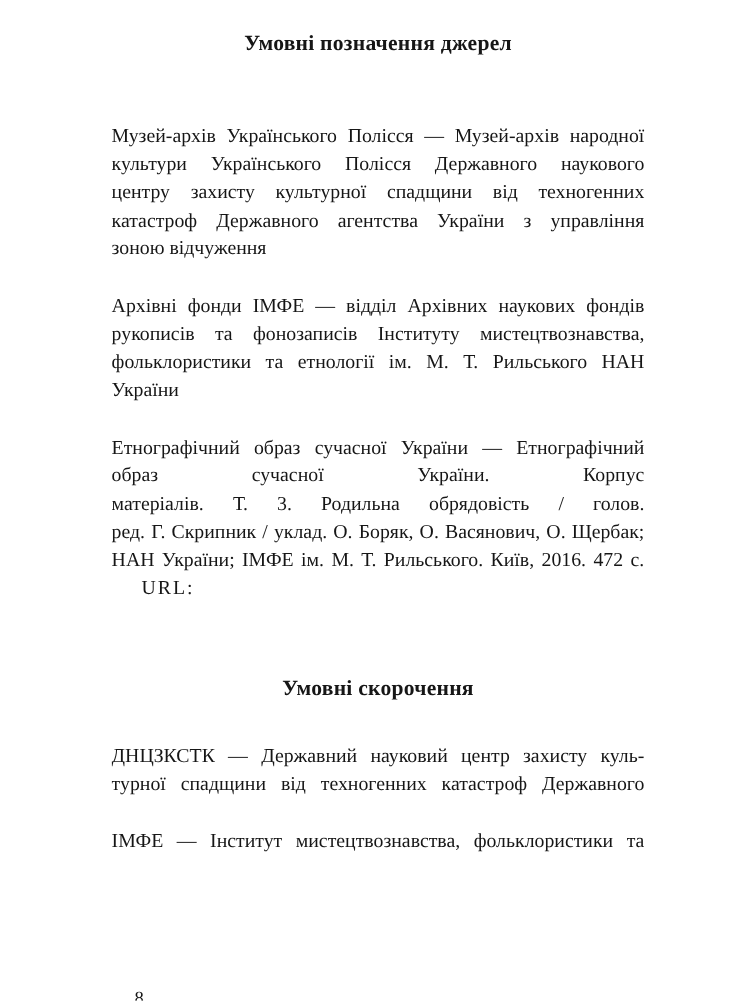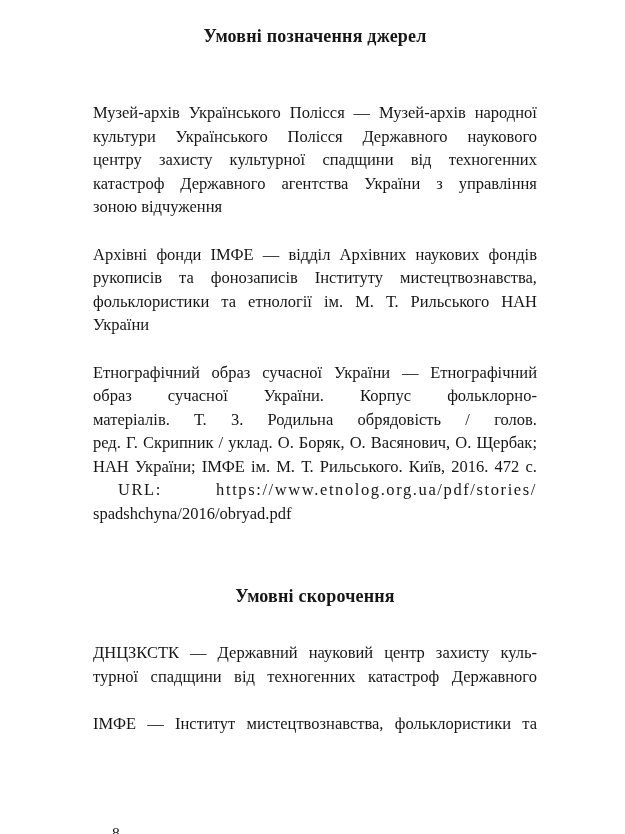--- a/index.html
+++ b/index.html
@@ -11,24 +11,24 @@
     position: relative;
     width: 625px;
     height: 834px;
     background: #ffffff;
     color: #161616;
     overflow: hidden;
     font-family: "Liberation Serif", "DejaVu Serif", serif;
   }
   #content {
     position: absolute;
-    top: 16px;
+    top: 0;
     left: 93px;
     width: 444px;
-    padding-top: 8px;
+    padding-top: 24px;
   }
   .heading {
     text-align: center;
     font-weight: bold;
     font-size: 18px;
     line-height: 24px;
     letter-spacing: 0.2px;
   }
   .heading[data-name="heading-sources"] {
     margin: 0 0 53px 0;
@@ -145,21 +145,20 @@
           <span>сучасної</span>
           <span>України</span>
           <span>—</span>
           <span>Етнографічний</span>
         </div>
         <div class="line just" data-name="text-line">
           <span>образ</span>
           <span>сучасної</span>
           <span>України.</span>
           <span>Корпус</span>
-          <span>фольклорно-</span>
         </div>
         <div class="line just" data-name="text-line">
           <span>матеріалів.</span>
           <span>Т.</span>
           <span>3.</span>
           <span>Родильна</span>
           <span>обрядовість</span>
           <span>/</span>
           <span>голов.</span>
         </div>
@@ -184,23 +183,21 @@
           <span>М.</span>
           <span>Т.</span>
           <span>Рильського.</span>
           <span>Київ,</span>
           <span>2016.</span>
           <span>472</span>
           <span>с.</span>
         </div>
         <div class="line just indent spread" data-name="text-line">
           <span>URL:</span>
-          <span>https://www.etnolog.org.ua/pdf/stories/</span>
-        </div>
-        <div class="line" data-name="text-line">spadshchyna/2016/obryad.pdf</div>
+        </div>
       </div>
       <div class="heading" data-name="heading-abbreviations">Умовні скорочення</div>
       <div class="para" data-name="paragraph-dnczkstk">
         <div class="line just" data-name="text-line">
           <span>ДНЦЗКСТК</span>
           <span>—</span>
           <span>Державний</span>
           <span>науковий</span>
           <span>центр</span>
           <span>захисту</span>

